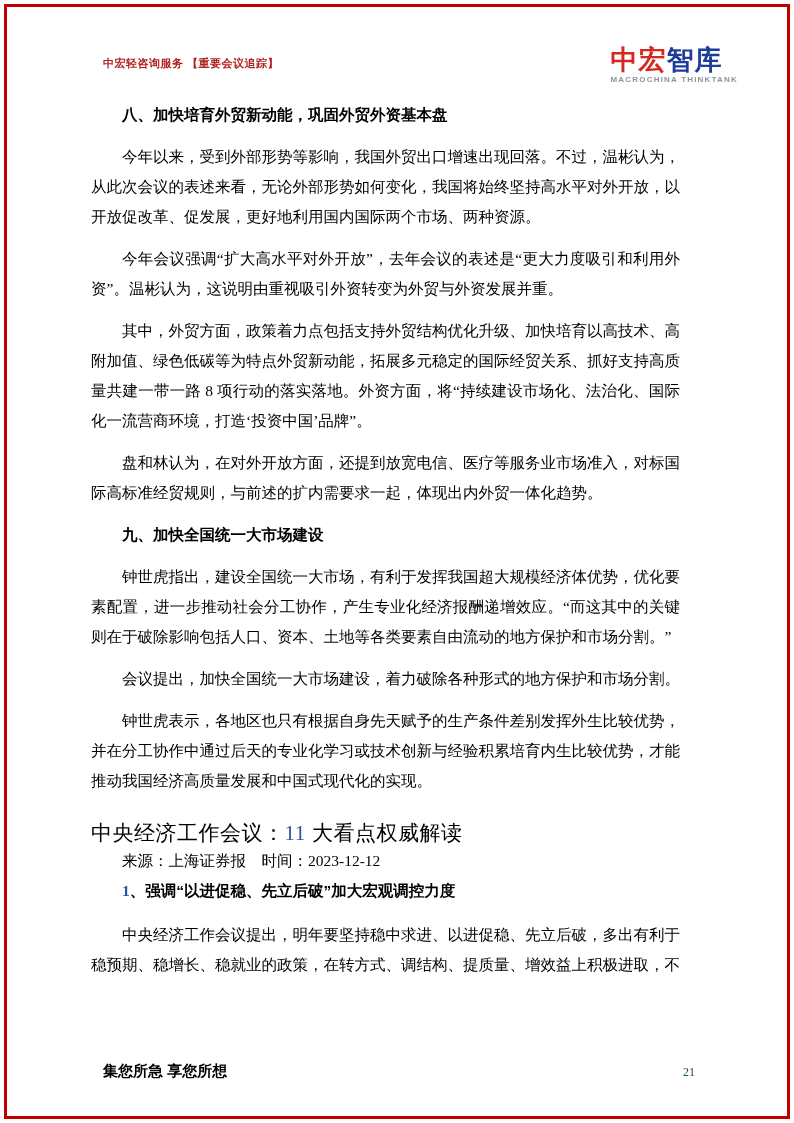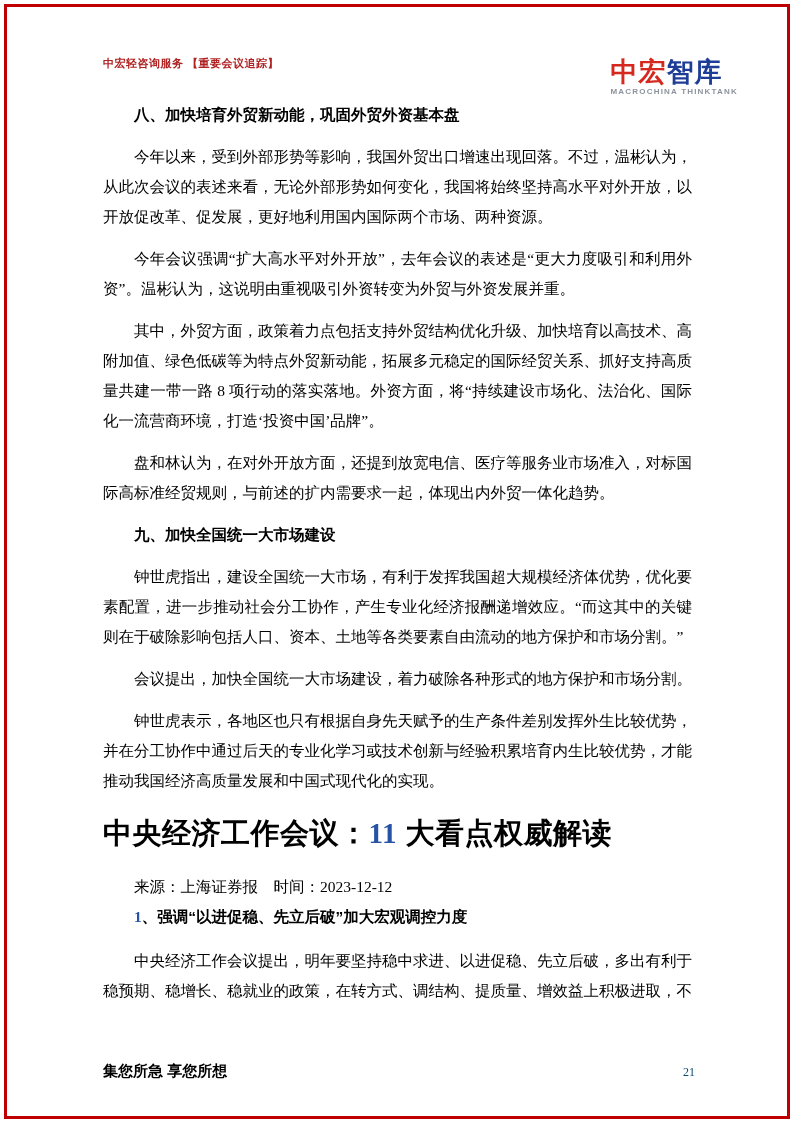--- a/index.html
+++ b/index.html
@@ -17,48 +17,48 @@
     pointer-events: none;
   }
   
   .header { position: absolute; left: 103px; right: 56px; top: 46px; height: 48px; }
   .header-title {
     position: absolute; left: 0; top: 10px;
     font-family: "Liberation Sans", "DejaVu Sans", sans-serif;
     font-weight: bold; font-size: 11px; color: #b02121;
     letter-spacing: 0.5px; white-space: nowrap;
   }
-  .logo { position: absolute; right: 0; top: 12px; text-align: left; }
+  .logo { position: absolute; right: 0; top: 0; text-align: left; }
   .logo-text {
     font-family: "Liberation Sans", "DejaVu Sans", sans-serif;
     font-weight: bold; font-size: 27px; line-height: 28px; letter-spacing: 1px;
     white-space: nowrap;
   }
   .logo-red { color: #d5281e; }
   .logo-blue { color: #1e3d96; }
   .logo-sub {
     font-family: "Liberation Sans", "DejaVu Sans", sans-serif;
     font-size: 8px; font-weight: bold; color: #8d939c;
     letter-spacing: 1.2px; margin-top: 1px; white-space: nowrap;
   }
   
   .content {
-    position: absolute; left: 103px; top: 100px; width: 589px;
+    position: absolute; left: 91px; top: 100px; width: 589px;
     font-size: 15.5px; line-height: 30px; text-align: justify;
   }
   .content p { text-indent: 2em; margin-bottom: 12px; }
   .sec-heading {
     font-family: "Liberation Sans", "DejaVu Sans", sans-serif;
     font-weight: bold; font-size: 15.5px; line-height: 30px;
     text-indent: 2em; margin-bottom: 12px; color: #000;
   }
   .article-title {
     font-family: "Liberation Sans", "DejaVu Sans", sans-serif;
-    font-weight: bold; font-size: 29px; line-height: 26px;
-    text-indent: 0; margin-top: 24px; margin-bottom: 26px; color: #000;
+    font-weight: normal; font-size: 21px; line-height: 26px;
+    text-indent: 0; margin-top: 24px; color: #000;
     letter-spacing: 0.5px;
   }
   .blue-num { color: #2653a6; font-family: "Liberation Serif", "DejaVu Serif", serif; }
   .meta-line { text-indent: 2em; line-height: 30px; }
   .num-heading {
     font-family: "Liberation Sans", "DejaVu Sans", sans-serif;
     font-weight: bold; font-size: 15.5px; line-height: 30px;
     text-indent: 2em; margin-bottom: 14px; color: #000;
   }
   

